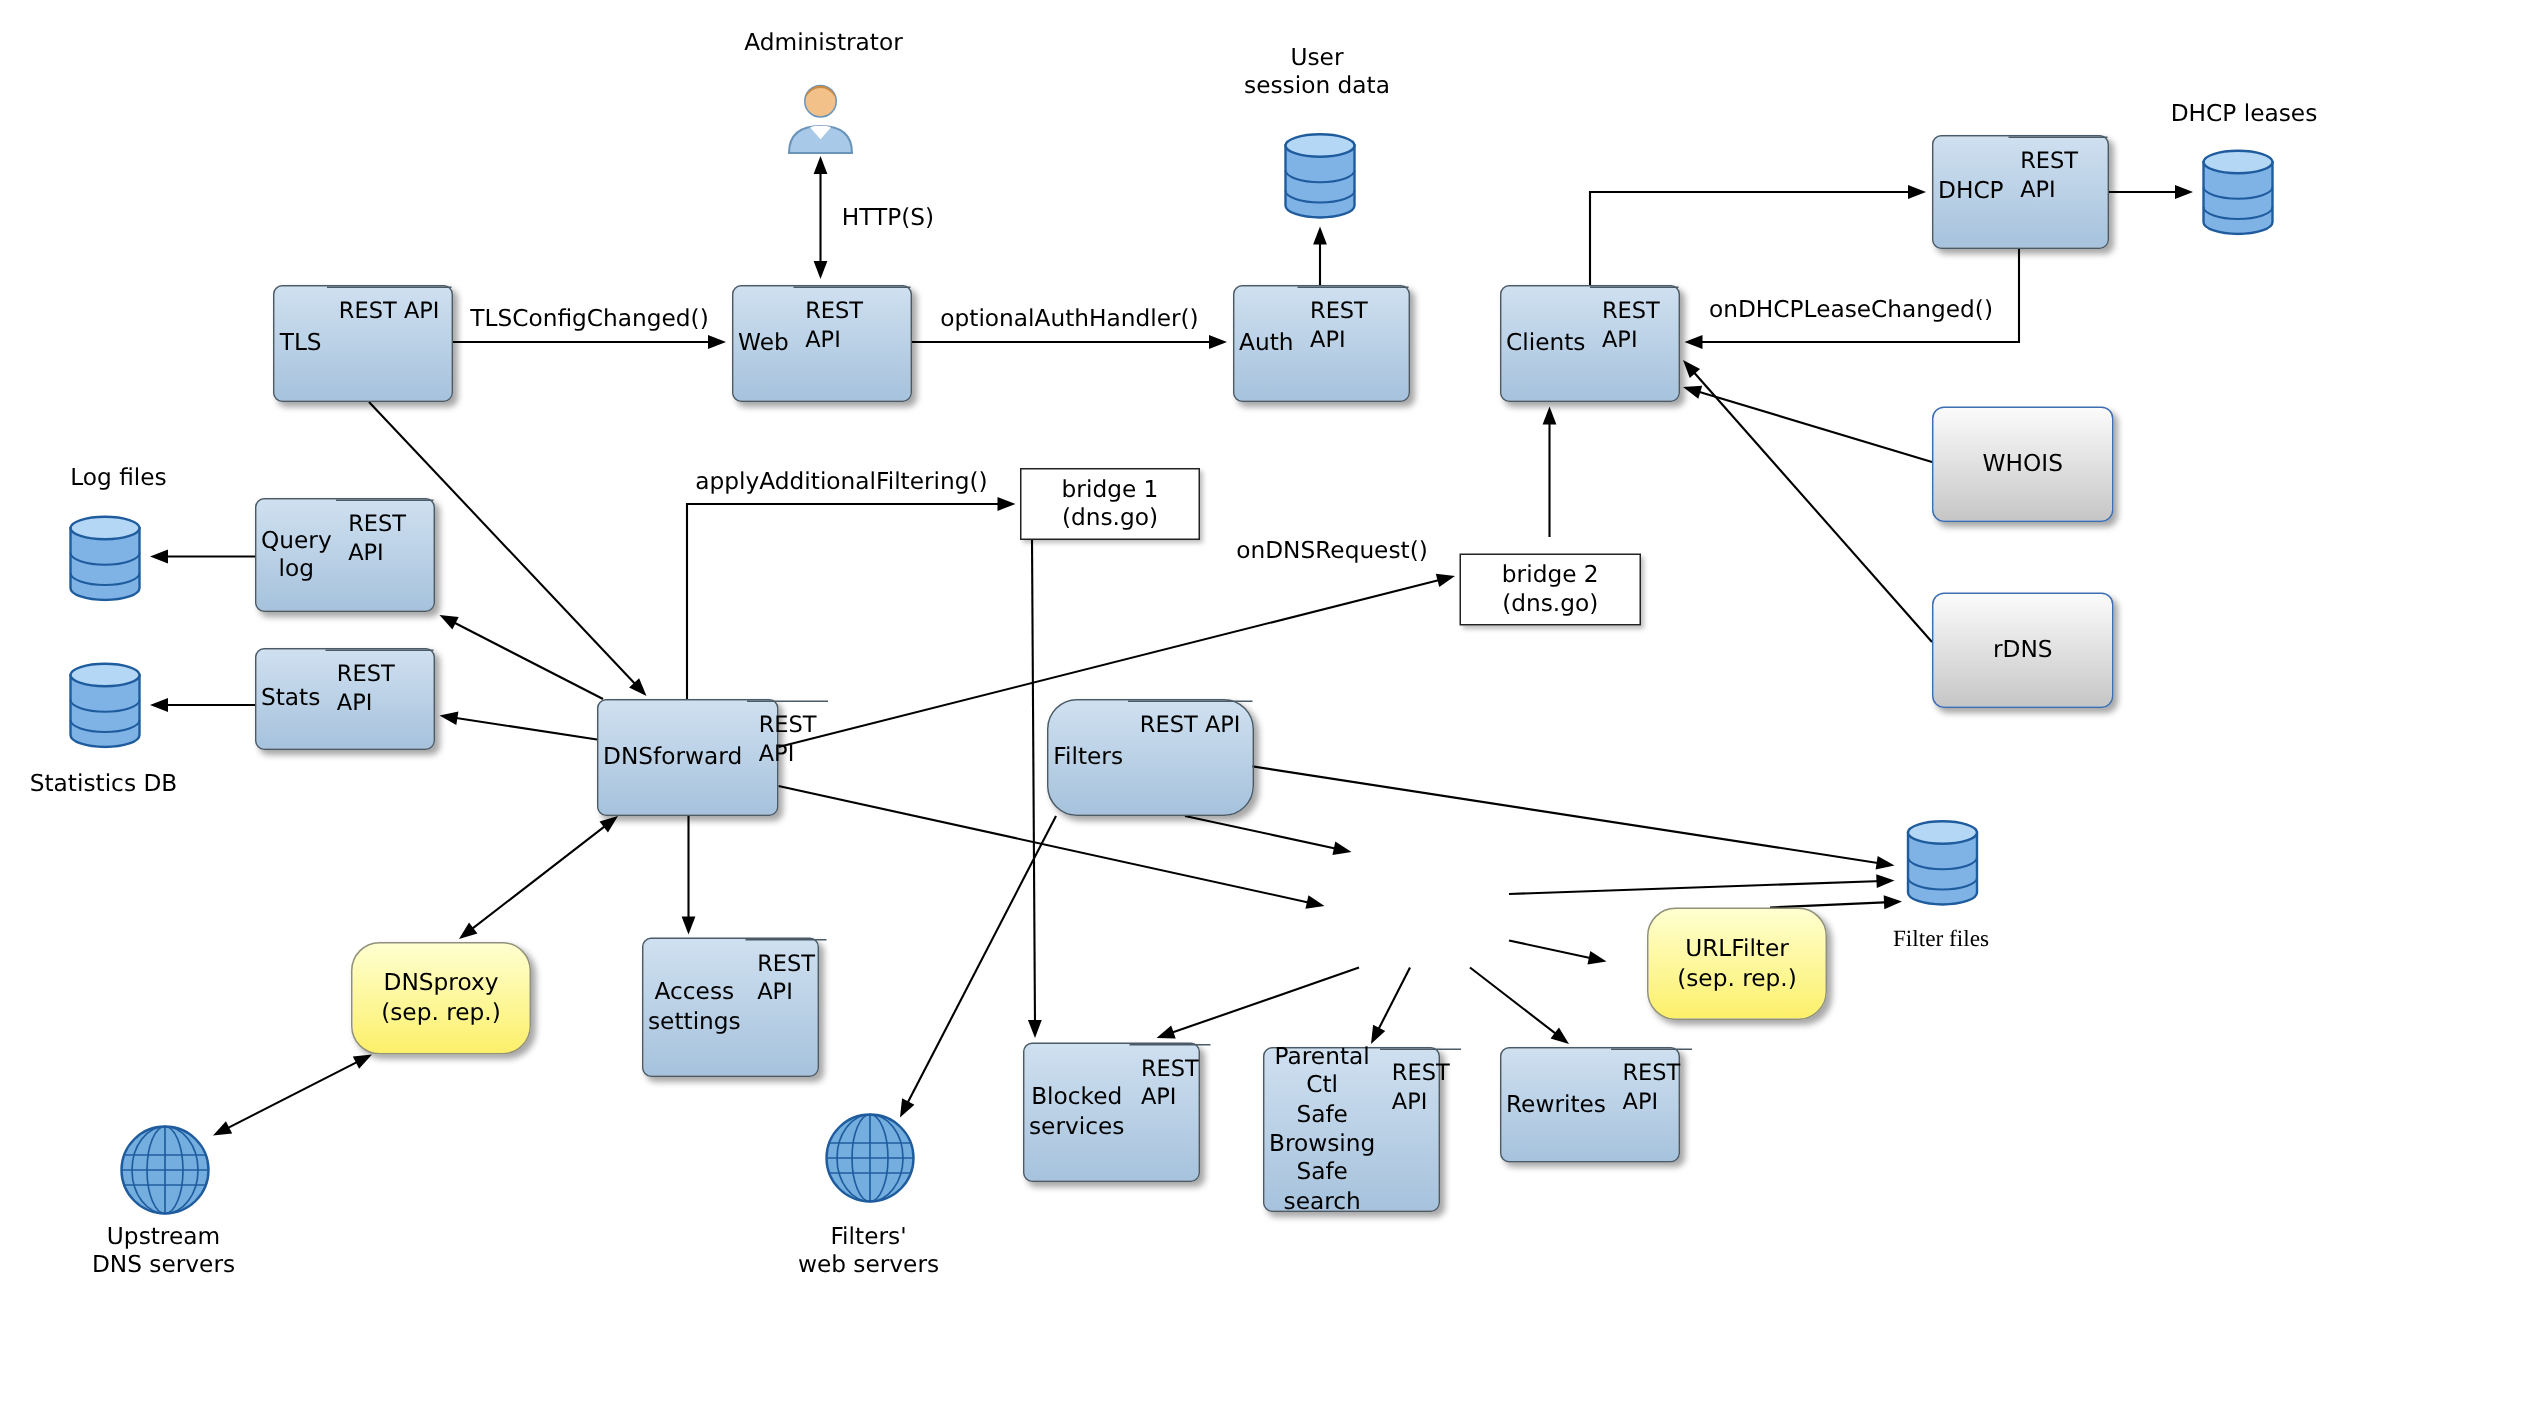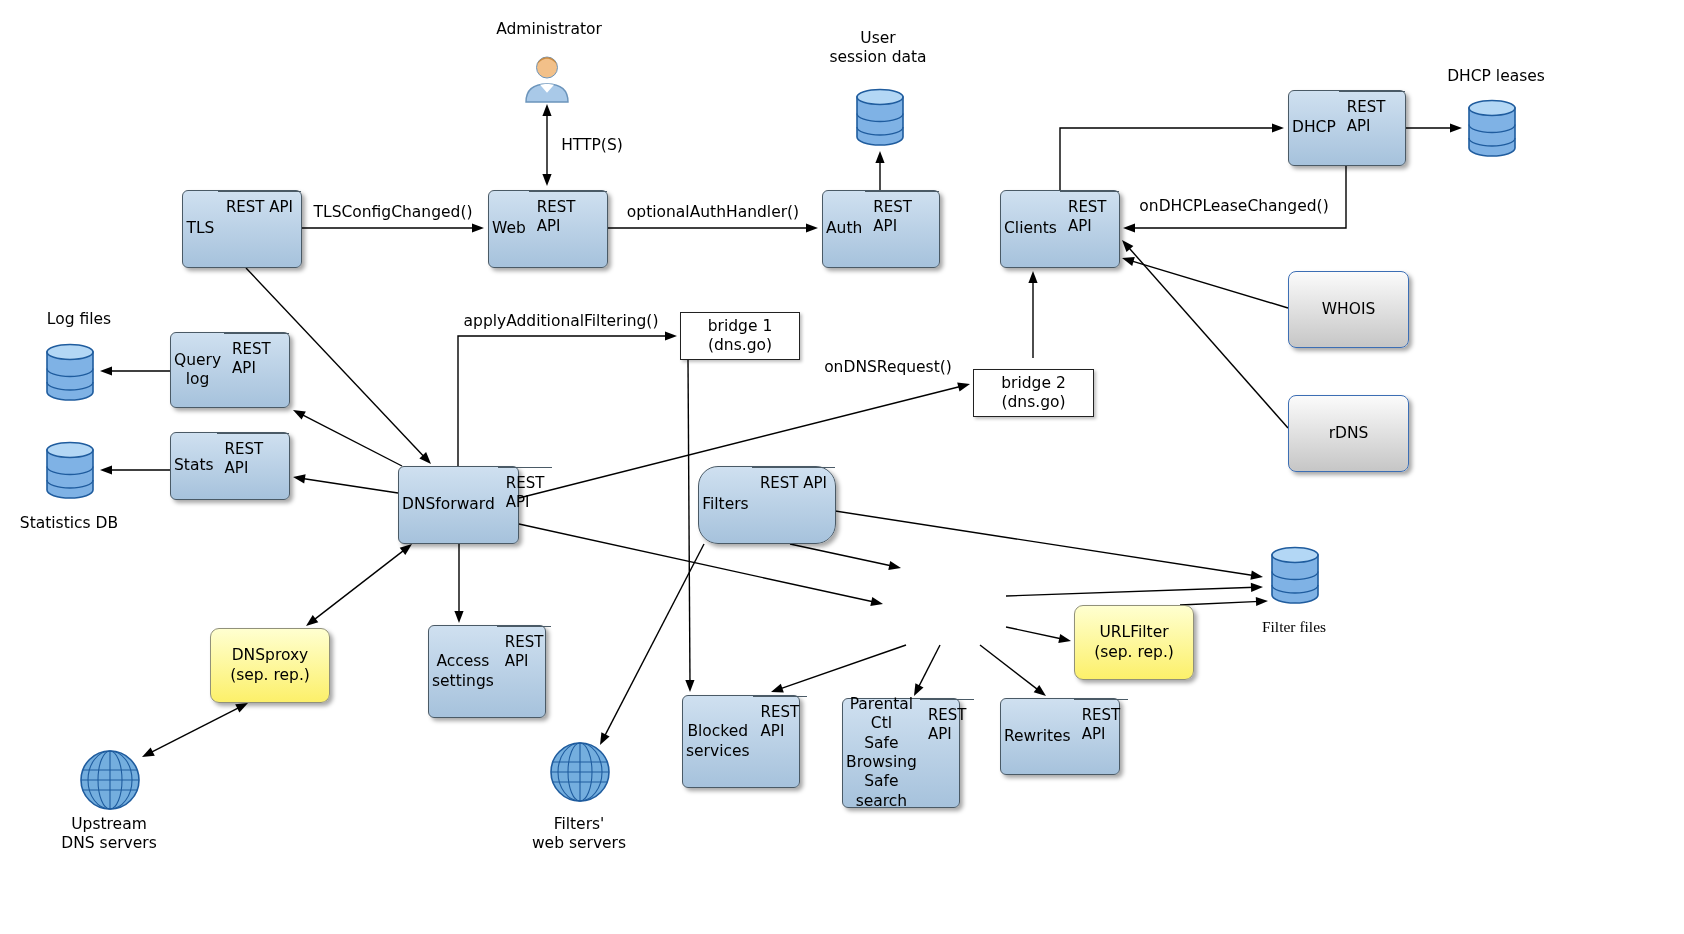--- a/index.html
+++ b/index.html
@@ -17,21 +17,21 @@
         text-align:center;white-space:pre-line;padding:2px 3px;}
   .node-sub{border-top:1.4px solid var(--module-border);padding:6px 8px 7px 8px;font-size:15px;text-align:left;}
 
   .kind-module{background:linear-gradient(180deg,var(--module-top),var(--module-bottom));
         border:1.5px solid var(--module-border);border-radius:6px;}
   .kind-plain{background:linear-gradient(180deg,var(--plain-top),var(--plain-bottom));
         border:1.6px solid var(--plain-border);border-radius:8px;}
   .kind-bridge{background:var(--bridge-bg);border:1.2px solid var(--bridge-border);
         border-radius:0;box-shadow:2px 2px 3px rgba(0,0,0,0.25);}
   .kind-external{background:linear-gradient(180deg,var(--external-top),var(--external-bottom));
-        border:1.4px solid var(--external-border);border-radius:9px;}
+        border:1.4px solid var(--external-border);border-radius:19px;margin-left:24px;}
 
   .caption{position:absolute;transform:translate(-50%,-50%);text-align:center;
         white-space:pre-line;font-size:15.5px;line-height:1.22;}
   .edge-label{position:absolute;transform:translate(-50%,-50%);font-size:15.5px;white-space:nowrap;}
   .icon{position:absolute;}
 
   .db-body{fill:var(--db-body);stroke:var(--db-stroke);stroke-width:1.6;}
   .db-band{fill:none;stroke:var(--db-stroke);stroke-width:1.3;}
   .db-top{fill:var(--db-top);stroke:var(--db-stroke);stroke-width:1.6;}
   .globe-sphere{fill:var(--globe-fill);stroke:var(--globe-stroke);stroke-width:1.6;}

